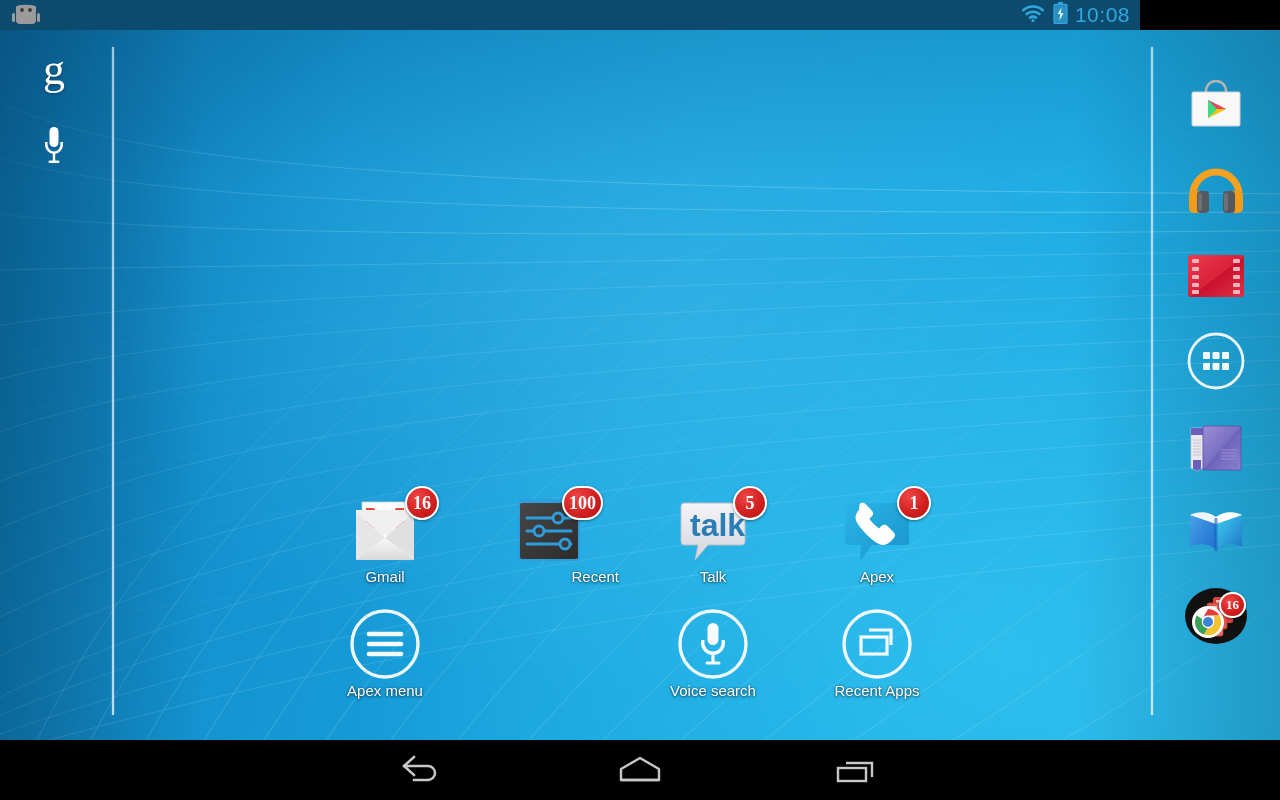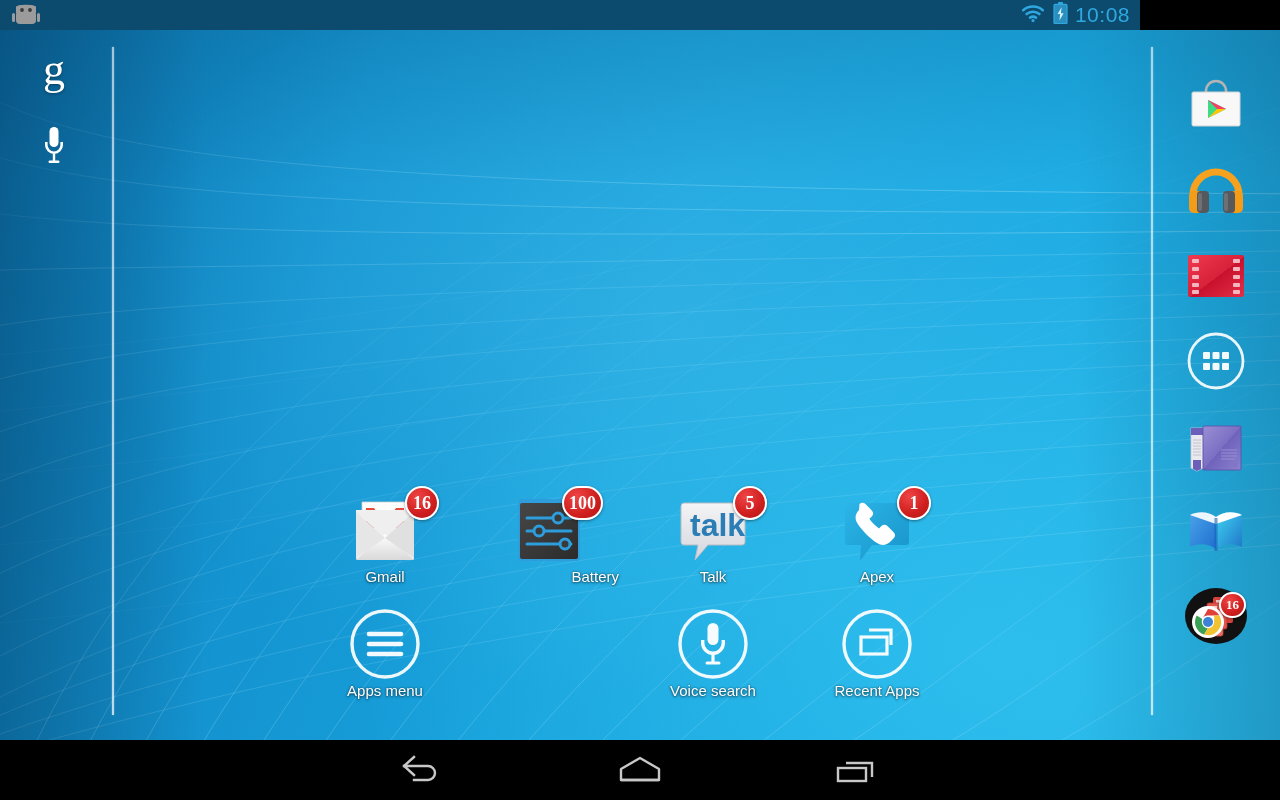--- a/index.html
+++ b/index.html
@@ -288,21 +288,21 @@
             <line x1="14" y1="50" x2="58" y2="50"></line>
           </g>
           <g fill="#3a3a3a" stroke="#2d9ddb" stroke-width="3">
             <circle cx="45" cy="24" r="5"></circle>
             <circle cx="26" cy="37" r="5"></circle>
             <circle cx="52" cy="50" r="5"></circle>
           </g>
         </svg>
         <span class="badge">100</span>
       </div>
-      <div class="app-label">Battery</div>
+      <div class="app-label">Recent</div>
     </div>
 
     <div class="app-cell" style="left:531px; top:462px;">
       <div class="app-icon-wrap">
         <svg width="74" height="74" viewBox="0 0 74 74">
           <defs>
             <linearGradient id="tkBub" x1="0" y1="0" x2="0" y2="1">
               <stop offset="0%" stop-color="#f4f4f6"></stop>
                 <stop offset="100%" stop-color="#d4d6dd"></stop>
             </linearGradient>
@@ -340,21 +340,21 @@
       <div class="app-icon-wrap">
         <svg width="76" height="76" viewBox="0 0 76 76">
           <circle cx="38" cy="38" r="33" fill="none" stroke="#ffffff" stroke-width="3.4" opacity="0.92"></circle>
           <g stroke="#ffffff" stroke-width="4.6" stroke-linecap="round" opacity="0.95">
             <line x1="22" y1="28" x2="54" y2="28"></line>
             <line x1="22" y1="38" x2="54" y2="38"></line>
             <line x1="22" y1="48" x2="54" y2="48"></line>
           </g>
         </svg>
       </div>
-      <div class="app-label">Apps menu</div>
+      <div class="app-label">Apex menu</div>
     </div>
 
 
     <div class="app-cell" style="left:531px; top:576px;">
       <div class="app-icon-wrap">
         <svg width="76" height="76" viewBox="0 0 76 76">
           <circle cx="38" cy="38" r="33" fill="none" stroke="#ffffff" stroke-width="3.4" opacity="0.92"></circle>
           <g fill="#ffffff" opacity="0.96">
             <rect x="32.5" y="17" width="11" height="22" rx="5.5"></rect>
             <path d="M26,34 v3 a12,12 0 0 0 24,0 v-3 h-3.4 v3 a8.6,8.6 0 0 1 -17.2,0 v-3 z"></path>

